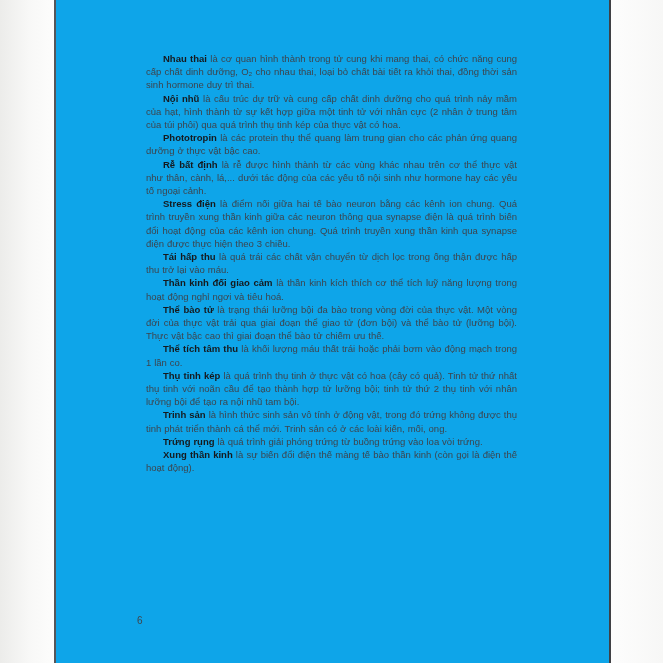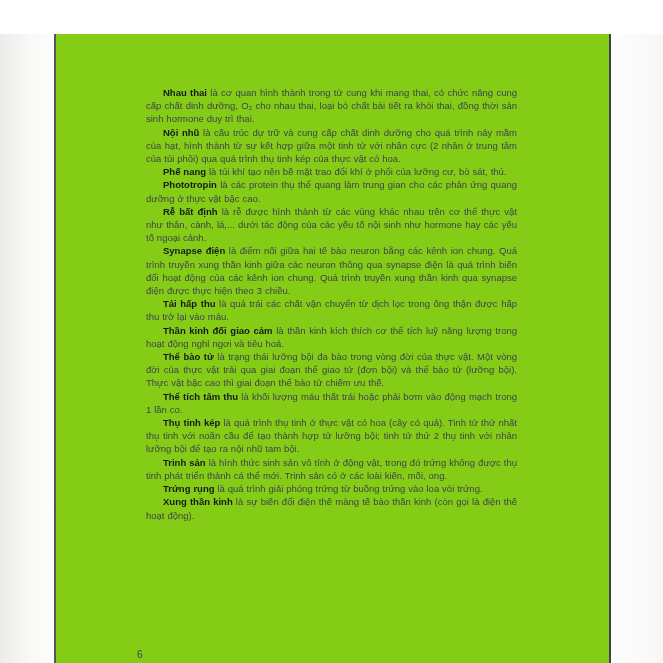--- a/index.html
+++ b/index.html
@@ -3,21 +3,21 @@
 <meta charset="utf-8">
 <style>
   html, body { margin: 0; padding: 0; }
   body {
     width: 663px; height: 663px;
     background: #ffffff;
     font-family: "Liberation Sans", sans-serif;
     position: relative;
     overflow: hidden;
   }
-  .photo-frame { position: absolute; inset: 0; background: #84cc16; margin-top: 34px; }
+  .photo-frame { position: absolute; inset: 0; background: #0ea5e9; }
   .edge-strip-left {
     position: absolute; top: 0; bottom: 0; left: 0; width: 54px;
     background: linear-gradient(to right, #ececea, #f8f8f7 55%, #fdfdfc);
   }
   .edge-strip-right {
     position: absolute; top: 0; bottom: 0; left: 611px; right: 0;
     background: linear-gradient(to right, #fdfdfd, #f7f7f6);
   }
   .rule-left {
     position: absolute; top: 0; bottom: 0; left: 54px; width: 2px;
@@ -59,27 +59,26 @@
   <div class="edge-strip-left"></div>
   <div class="edge-strip-right"></div>
   <div class="rule-left"></div>
   <div class="rule-right"></div>
 
   <div class="content">
   <p><b>Nhau thai </b><span>là cơ quan hình thành trong tử cung khi mang thai, có chức năng cung cấp chất dinh dưỡng, O₂ cho nhau thai, loại bỏ chất bài tiết ra khỏi thai, đồng thời sản sinh hormone duy trì thai.</span></p>
 
   <p><b>Nội nhũ </b><span>là cấu trúc dự trữ và cung cấp chất dinh dưỡng cho quá trình nảy mầm của hạt, hình thành từ sự kết hợp giữa một tinh tử với nhân cực (2 nhân ở trung tâm của túi phôi) qua quá trình thụ tinh kép của thực vật có hoa.</span></p>
 
-  <p><b>Phế nang </b><span>là túi khí tạo nên bề mặt trao đổi khí ở phổi của lưỡng cư, bò sát, thú.</span></p>
 
   <p><b>Phototropin </b><span>là các protein thụ thể quang làm trung gian cho các phản ứng quang dưỡng ở thực vật bậc cao.</span></p>
 
   <p><b>Rễ bất định </b><span>là rễ được hình thành từ các vùng khác nhau trên cơ thể thực vật như thân, cành, lá,... dưới tác động của các yếu tố nội sinh như hormone hay các yếu tố ngoại cảnh.</span></p>
 
-  <p><b>Synapse điện </b><span>là điểm nối giữa hai tế bào neuron bằng các kênh ion chung. Quá trình truyền xung thần kinh giữa các neuron thông qua synapse điện là quá trình biến đổi hoạt động của các kênh ion chung. Quá trình truyền xung thần kinh qua synapse điện được thực hiện theo 3 chiều.</span></p>
+  <p><b>Stress điện </b><span>là điểm nối giữa hai tế bào neuron bằng các kênh ion chung. Quá trình truyền xung thần kinh giữa các neuron thông qua synapse điện là quá trình biến đổi hoạt động của các kênh ion chung. Quá trình truyền xung thần kinh qua synapse điện được thực hiện theo 3 chiều.</span></p>
 
 
   <p><b>Tái hấp thu </b><span>là quá trái các chất vận chuyển từ dịch lọc trong ống thận được hấp thu trở lại vào máu.</span></p>
 
   <p><b>Thần kinh đối giao cảm </b><span>là thần kinh kích thích cơ thể tích luỹ năng lượng trong hoạt động nghỉ ngơi và tiêu hoá.</span></p>
 
 
   <p><b>Thể bào tử </b><span>là trạng thái lưỡng bội đa bào trong vòng đời của thực vật. Một vòng đời của thực vật trải qua giai đoạn thể giao tử (đơn bội) và thể bào tử (lưỡng bội). Thực vật bậc cao thì giai đoạn thể bào tử chiếm ưu thế.</span></p>
 
   <p><b>Thể tích tâm thu </b><span>là khối lượng máu thất trái hoặc phải bơm vào động mạch trong 1 lần co.</span></p>

